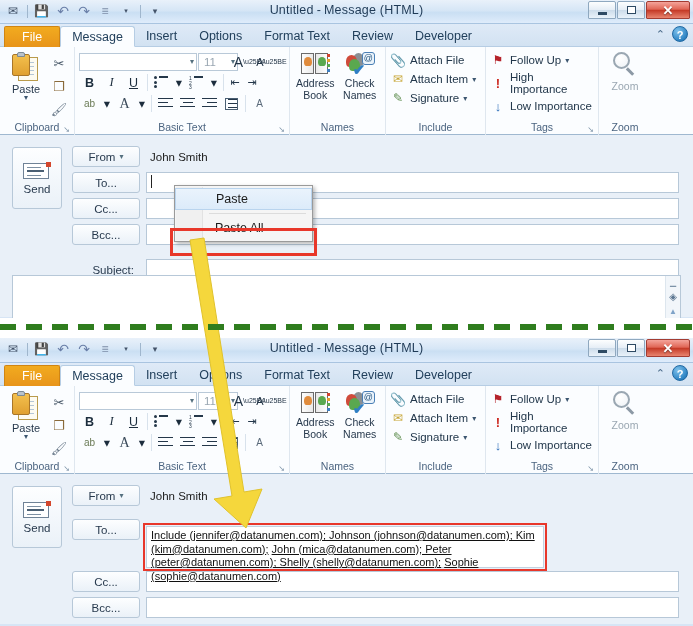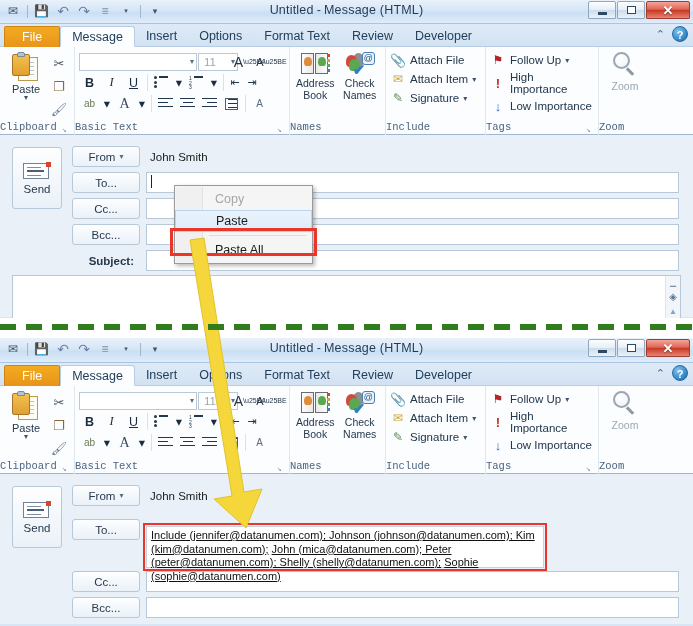--- a/index.html
+++ b/index.html
@@ -68,22 +68,22 @@
               background: radial-gradient(circle at 35% 30%, #7fc2ec, #2e84c4 70%, #1a5f96);
               color: #fff; font-size: 11px; font-weight: bold; text-align: center; line-height: 16px;
               border: 1px solid #2169a3; }
 
   
   .ribbon { position: relative; height: 88px; background: #fbfdff;
             border-bottom: 1px solid #9fb8d0; display: flex; }
   .grp { position: relative; height: 88px; display: flex; flex-direction: column;
          border-right: 1px solid #dfe7ef; }
   .grp-body { flex: 1; display: flex; align-items: flex-start; padding: 3px 4px 0 4px; }
-  .grp-label { height: 15px; font-size: 10.5px; color: #4b6480; 
-               line-height: 14px; position: relative; font-family: Liberation Mono, monospace; }
+  .grp-label { height: 15px; font-size: 10.5px; color: #4b6480; text-align: center;
+               line-height: 14px; position: relative; }
   .dlg-launch { position: absolute; right: 3px; bottom: 1px; width: 9px; height: 9px;
                 font-size: 8px; color: #7d93a8; line-height: 9px; }
 
   
   .grp-clipboard { width: 75px; }
   .paste-big { width: 44px; display: flex; flex-direction: column; align-items: center;
                padding-top: 2px; }
   .paste-ico { width: 28px; height: 30px; position: relative; }
   .pi-sheet { position: absolute; left: 6px; top: 5px; width: 20px; height: 24px;
               background: #fdfbf1; border: 1px solid #b99b4c; }
@@ -561,21 +561,21 @@
         <div class="finput" style="width:533px;"></div>
       </div>
 
       <div class="fieldrow" style="top:89px;">
         <div class="fbtn">
             <span>Bcc...</span>
           </div>
         <div class="finput" style="width:533px;"></div>
       </div>
 
-      <div class="fieldrow" style="top:115px;font-weight:bold;">
+      <div class="fieldrow" style="top:124px;">
         <div class="flabel">Subject:</div>
         <div class="finput" style="width:533px;"></div>
       </div>
 
       <div class="bodyarea" style="top:140px;height:44px;">
         <div class="scrollcol">
           <div class="sc-btn">▁</div>
           <div class="browse-obj">◈</div>
           <div class="sc-btn" style="color:#7fa3c8;">▲</div>
         </div>
@@ -890,21 +890,20 @@
   </div>
 
   <div class="recip-field">
     <span>Include (jennifer@datanumen.com); Johnson (johnson@datanumen.com); Kim (kim@datanumen.com);</span>
     <span>John (mica@datanumen.com); Peter (peter@datanumen.com); Shelly (shelly@datanumen.com);</span>
     <span>Sophie (sophie@datanumen.com)</span>
   </div>
   <div class="recip-box"></div>
 
   <div class="ctxmenu">
-    <div class="ctxitem disabled">Copy</div>
     <div class="ctxitem highlight">Paste</div>
     <div class="ctxsep"></div>
     <div class="ctxitem">Paste All</div>
   </div>
   <div class="paste-hl-box"></div>
 
   <svg class="arrow-svg" viewBox="0 0 693 626">
     <path d="M 190 240 L 232 496 L 214 499 L 246 528 L 262 489 L 244 492 L 204 238 Z" fill="#f5d73c" stroke="#e0c22c" stroke-width="1"></path>
   </svg>
 

